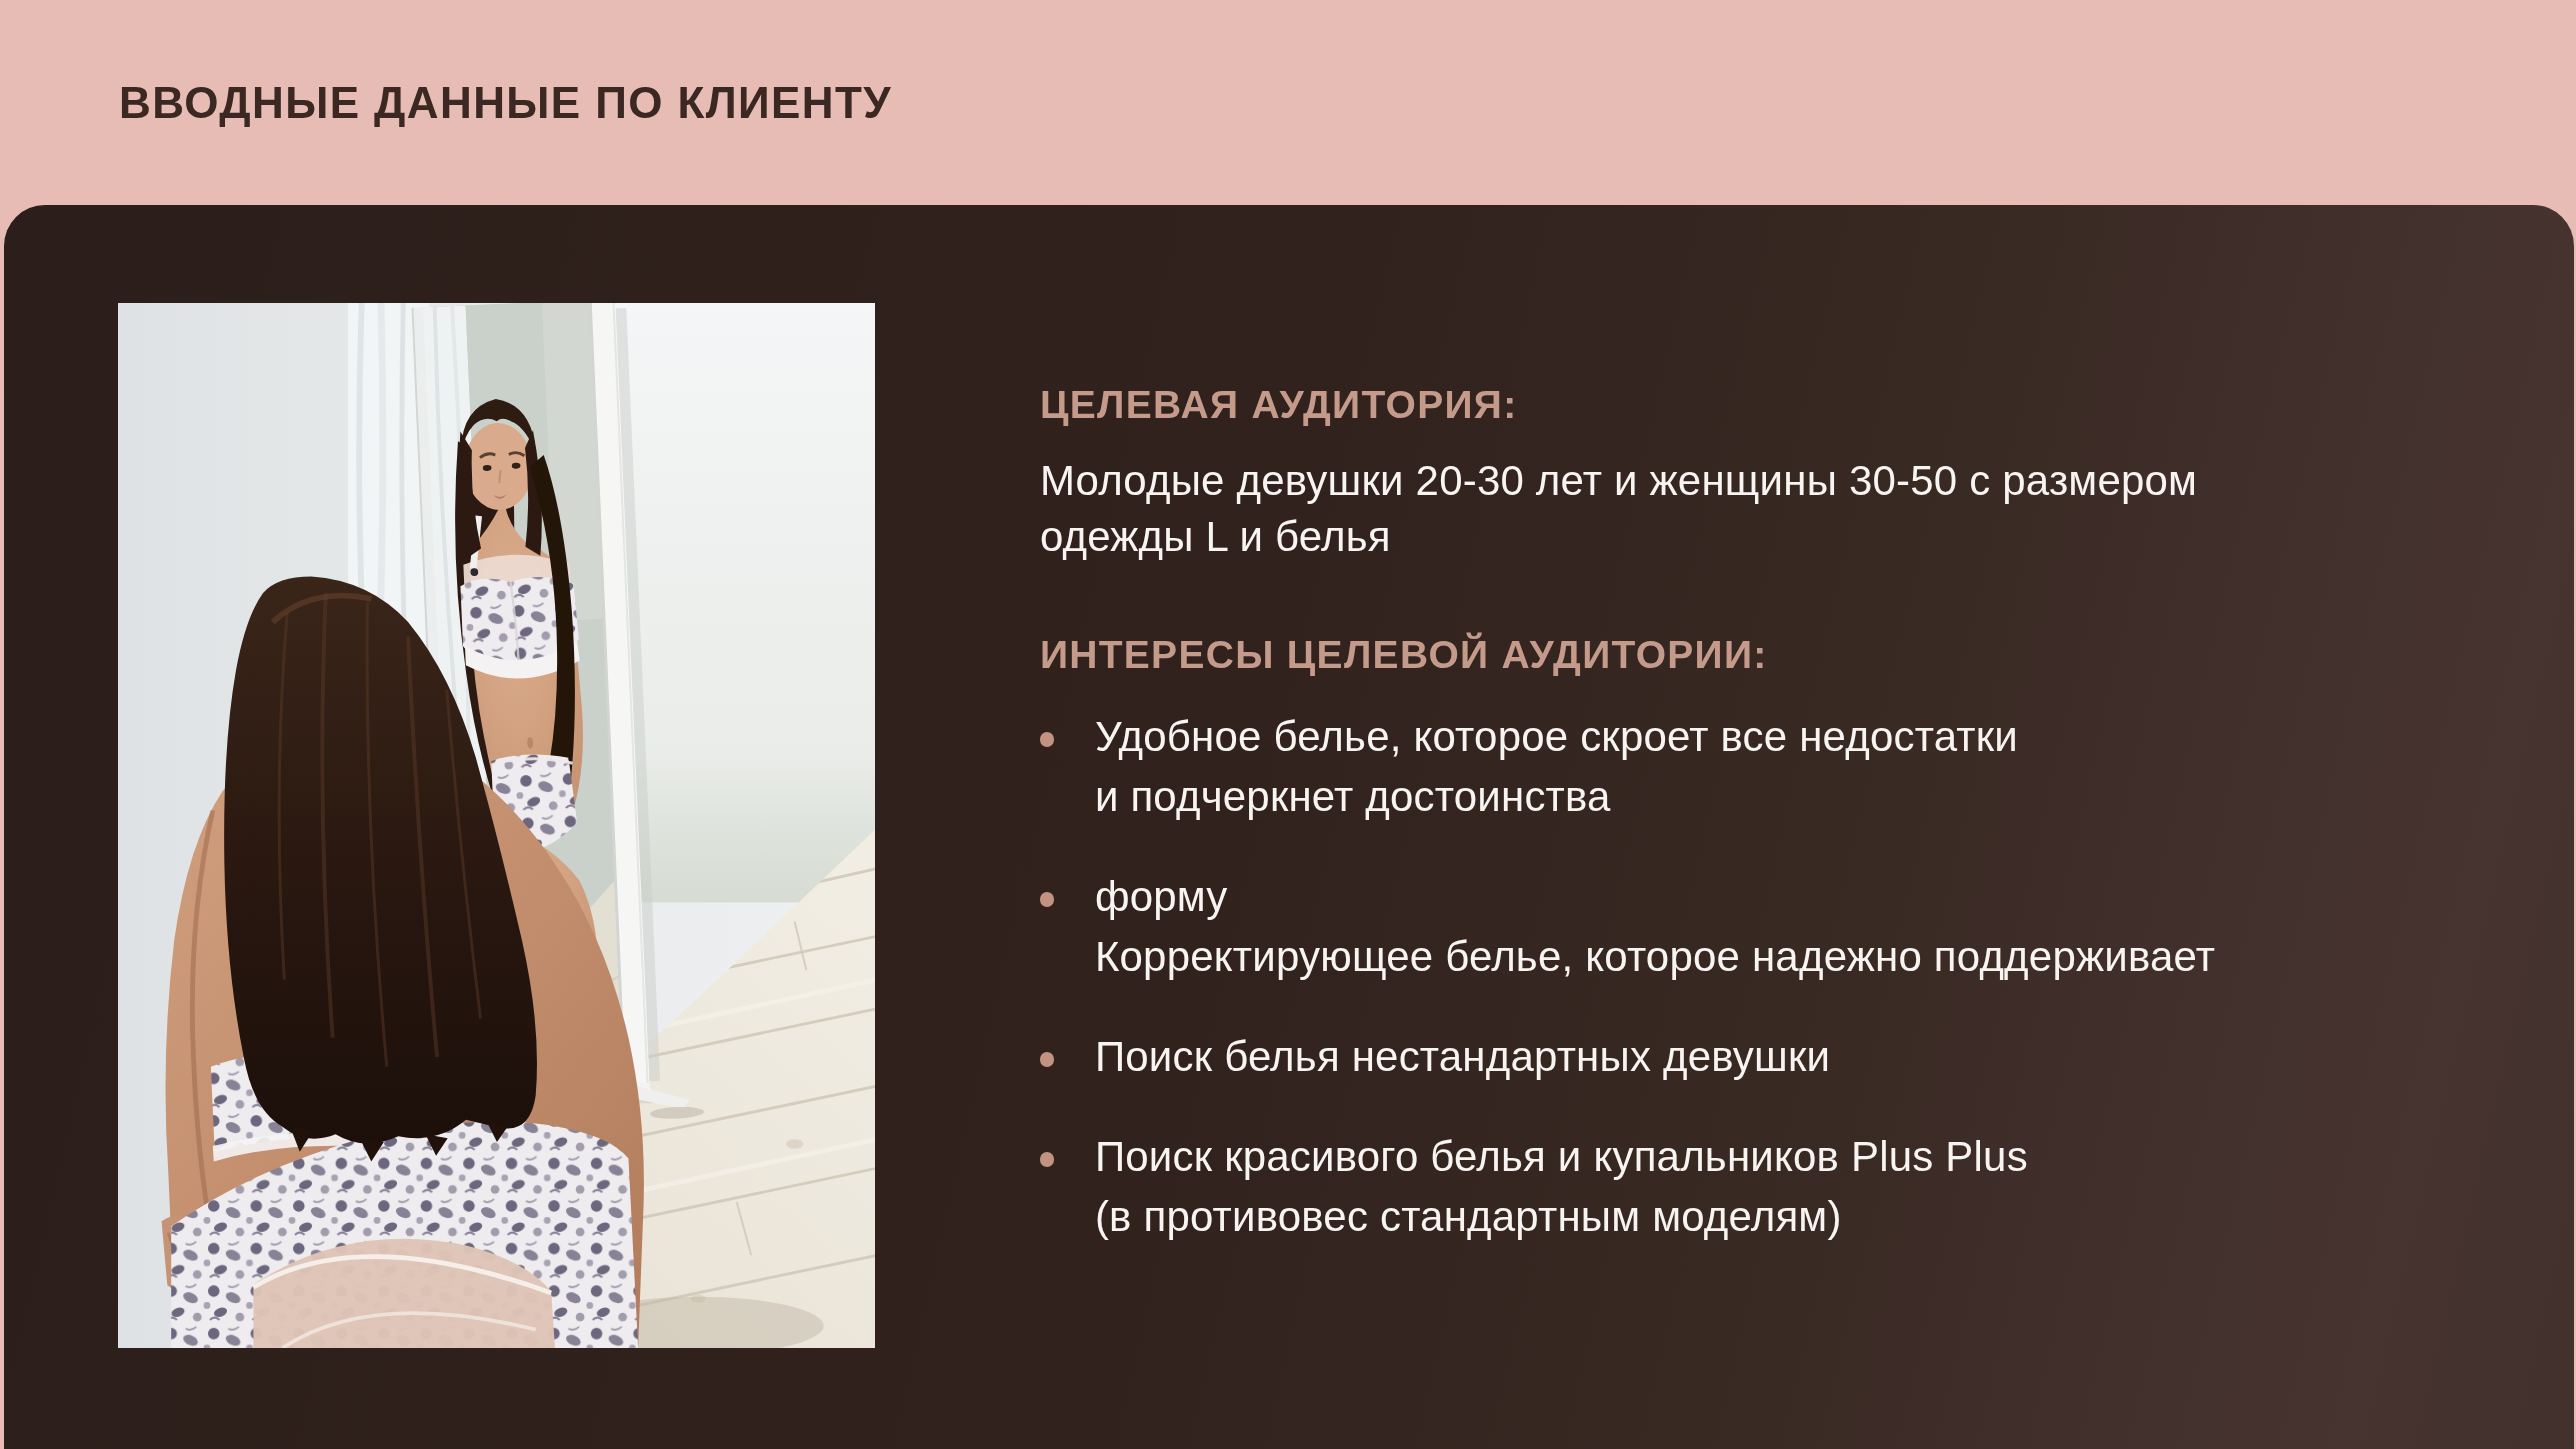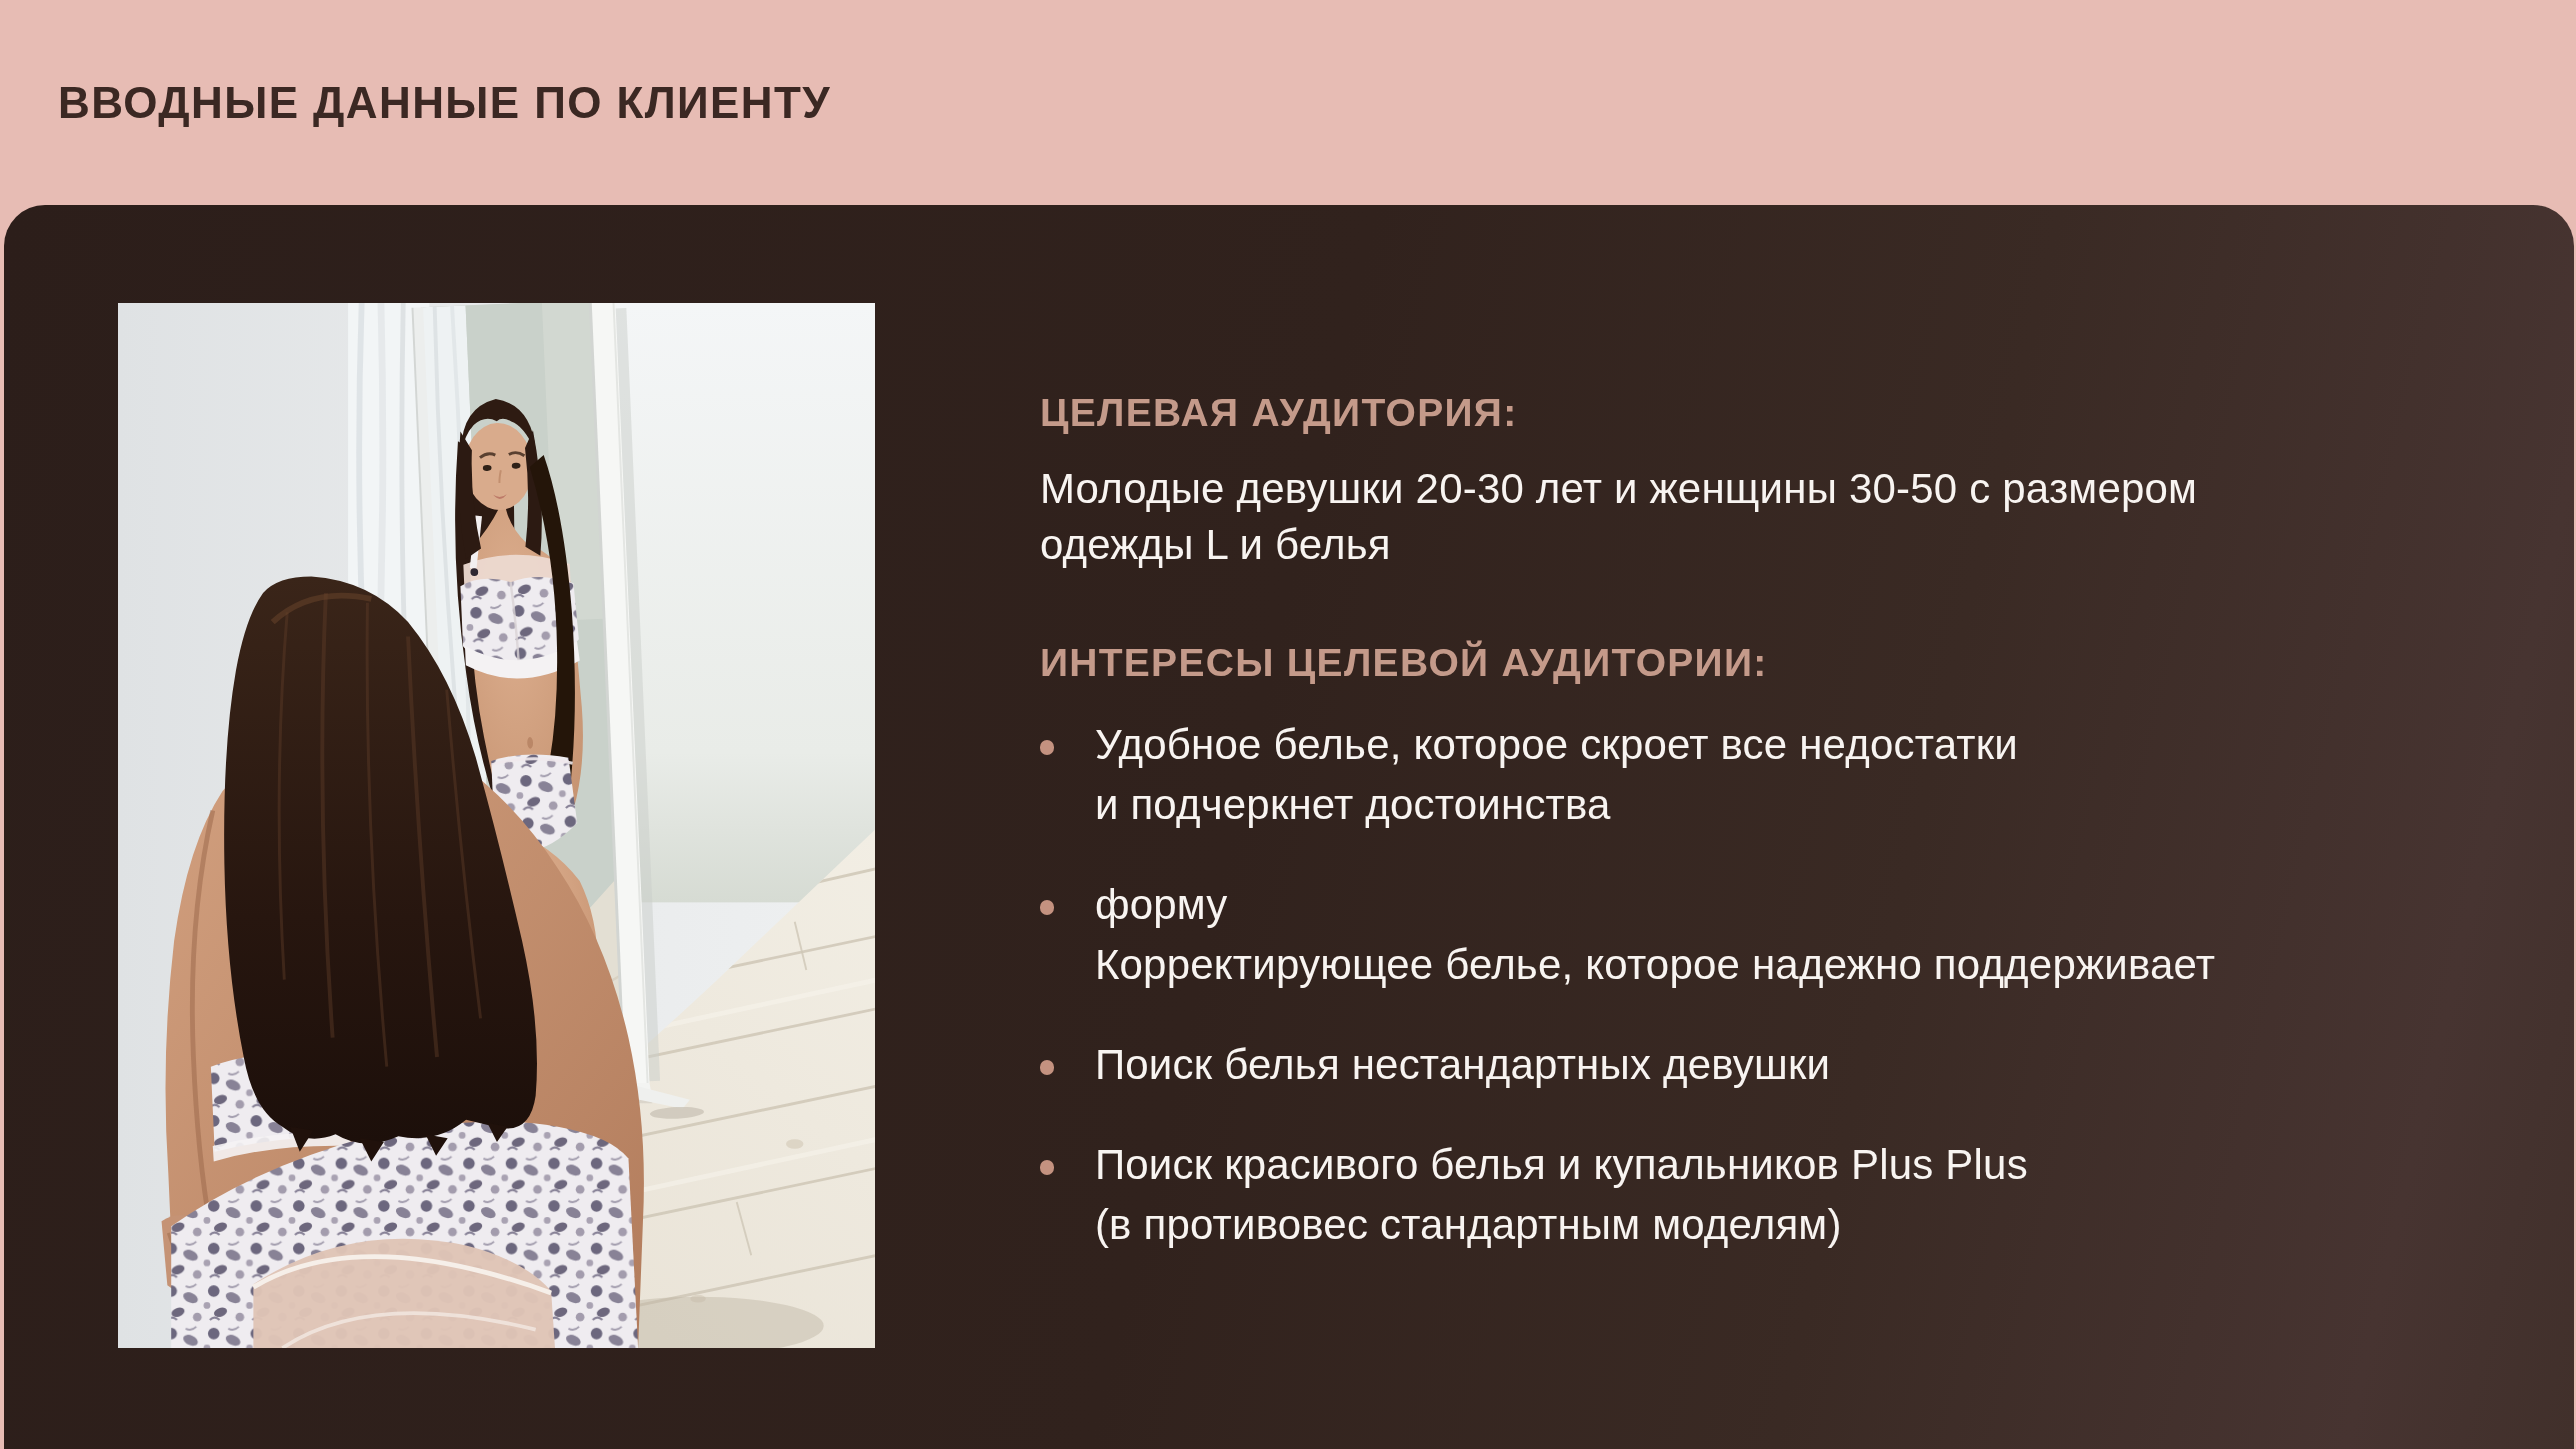--- a/index.html
+++ b/index.html
@@ -4,40 +4,40 @@
 <style>
   html,body{margin:0;padding:0;background:#e7bcb4;}
   .slide{
     position:relative;width:2576px;height:1449px;overflow:hidden;
     background:#e7bcb4;
     font-family:"Liberation Sans","DejaVu Sans",sans-serif;
   }
   
   .header{
     position:absolute;left:0;top:0;right:0;height:205px;
-    display:flex;align-items:center;padding-left:58px;box-sizing:border-box;
+    display:flex;align-items:center;padding-left:119px;box-sizing:border-box;
   }
   .header .title{
     margin:0;font-size:44px;font-weight:800;letter-spacing:1.4px;
     color:#3b2823;text-transform:uppercase;
   }
   
   .panel{
     position:absolute;left:3.9px;right:1.9px;top:205px;bottom:0;
     border-radius:41px 41px 0 0;
     background:linear-gradient(103deg,#2c1e1a 0%,#31221d 48%,#3a2a24 72%,#473431 92%,#41302b 100%);
   }
   
   .photo-wrap{
     position:absolute;left:114px;top:98px;width:757px;height:1045px;
     overflow:hidden;background:#e8eaec;
   }
   .photo-wrap svg{display:block;width:100%;height:100%;}
   
-  .content{position:absolute;left:1036px;top:186px;width:1353px;}
+  .content{position:absolute;left:1036px;top:178px;width:1353px;}
   .section-heading{
     margin:0;font-size:39px;font-weight:700;letter-spacing:1.3px;line-height:43px;
     color:#c49a8a;text-transform:uppercase;
   }
   .heading-interests{margin-top:68px;}
   .lead{
     margin:27px 0 0;font-size:42px;line-height:56px;font-weight:400;
     color:#f8f4f1;letter-spacing:0.2px;
   }
   .lead .line,.bullet-text .line{display:block;white-space:nowrap;}

